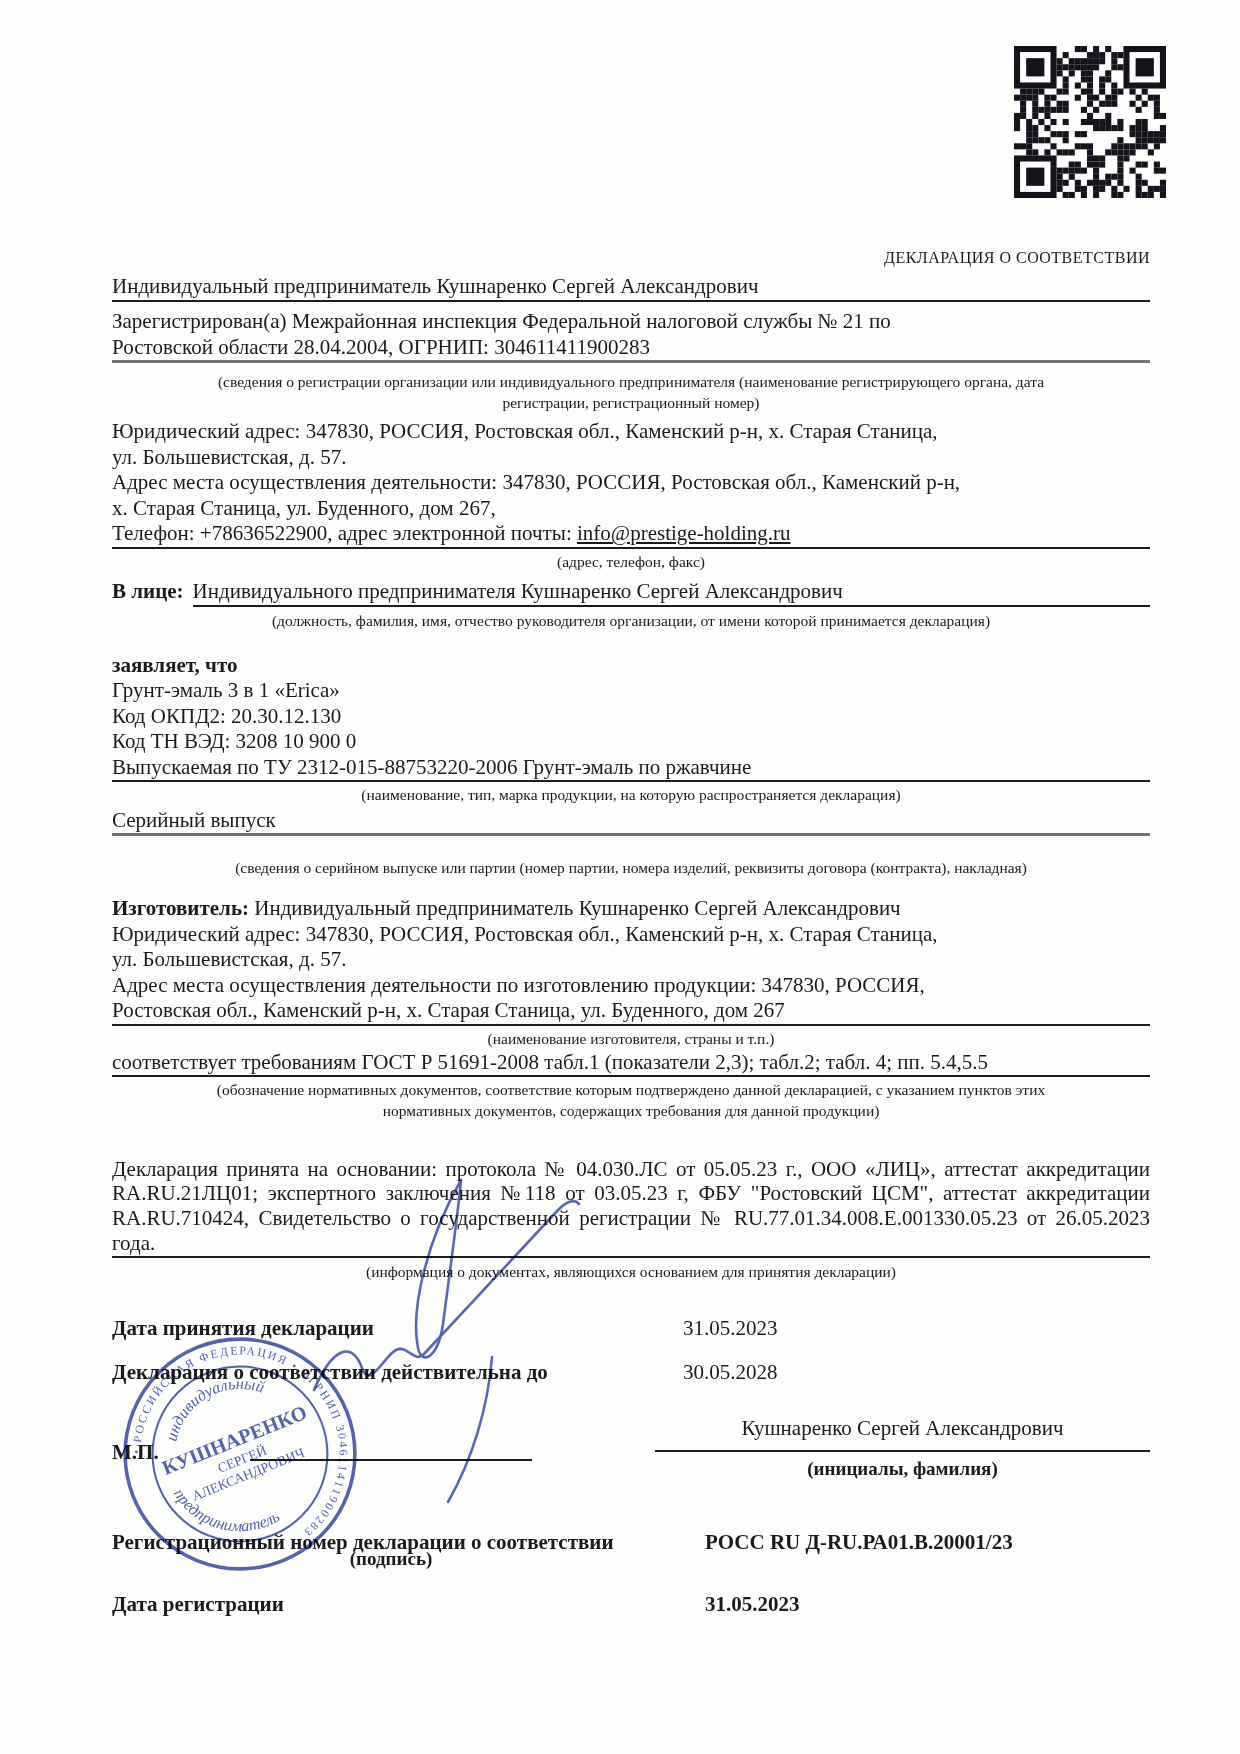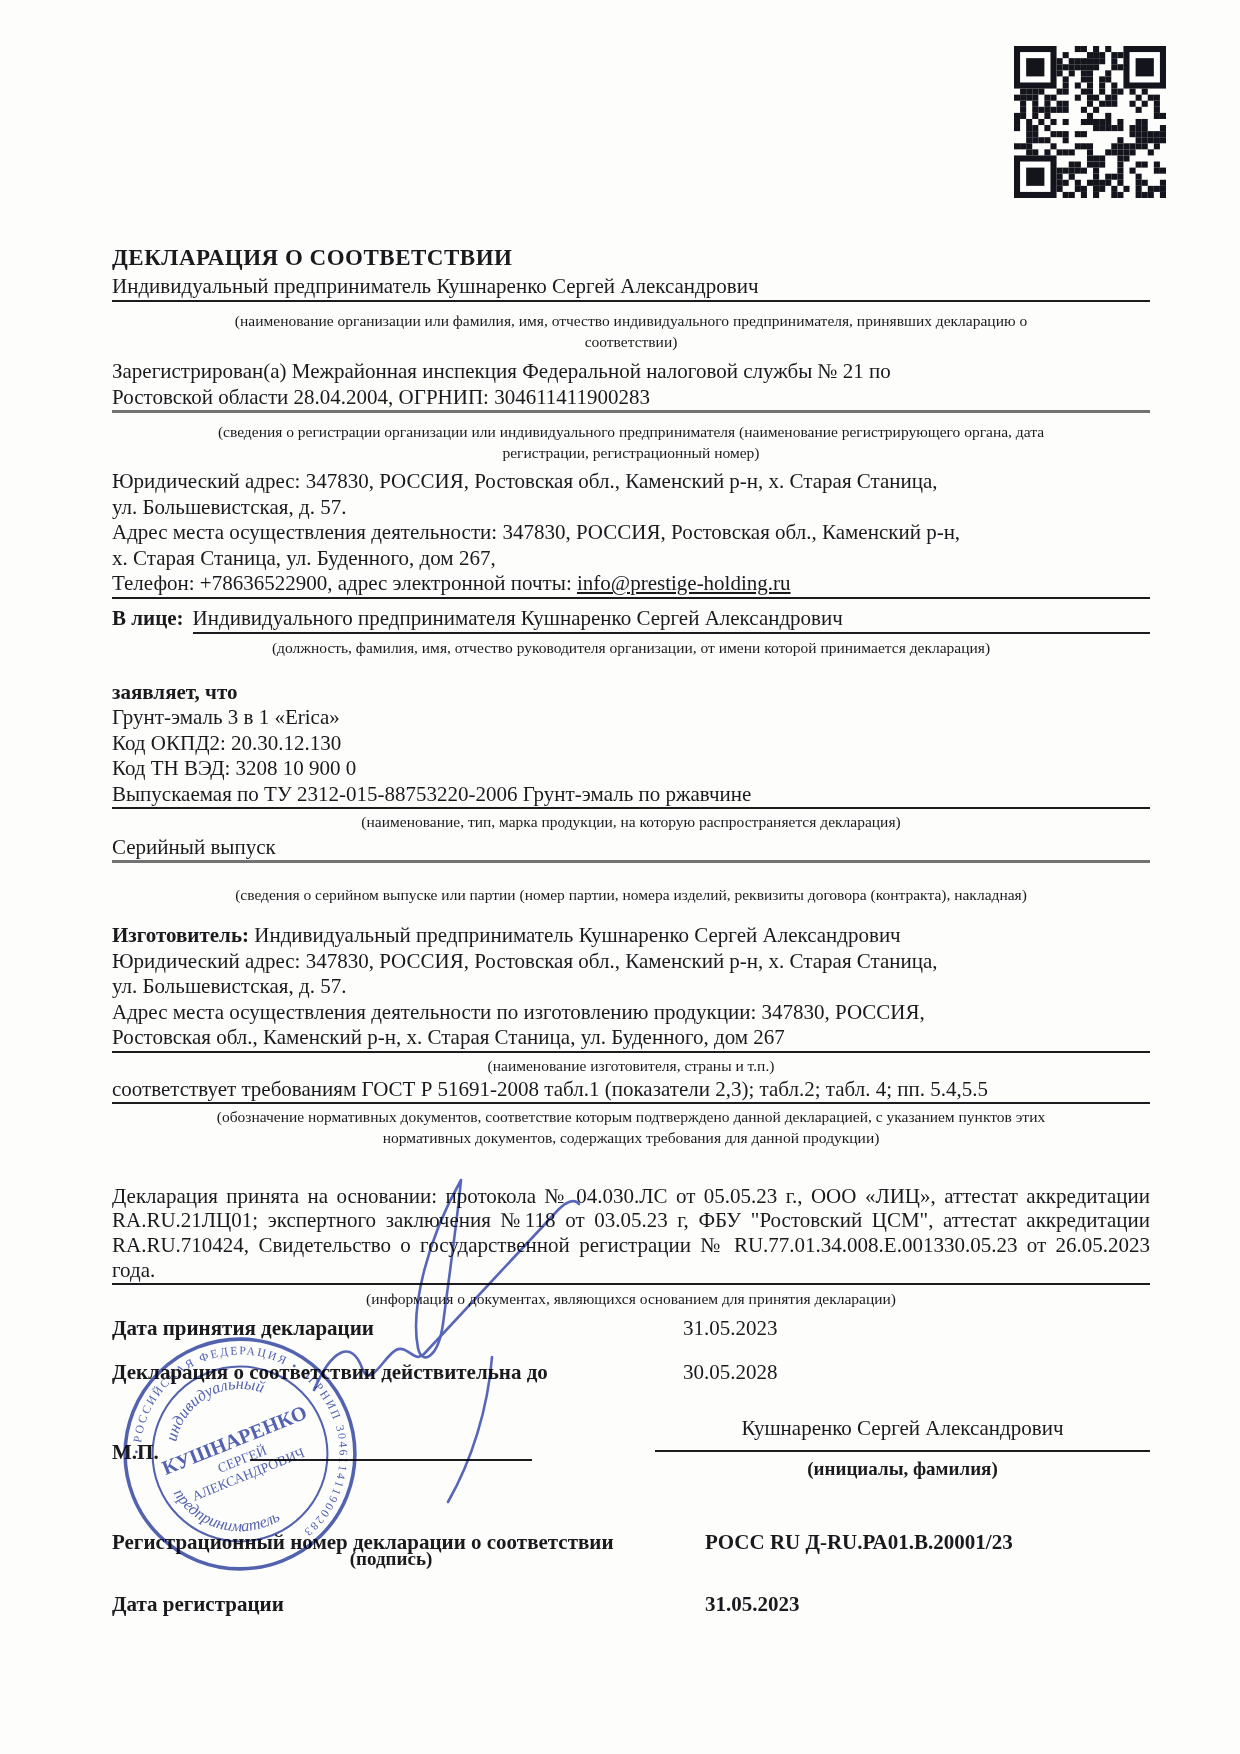--- a/index.html
+++ b/index.html
@@ -2,21 +2,21 @@
 <html><head>
 <meta charset="utf-8">
 <style>
   html,body{margin:0;padding:0;background:#e8e8e8;}
   .page{
     position:relative; width:1240px; height:1754px; margin:0 auto;
     background:#fdfdfc; overflow:hidden; color:#1a1a1e;
     font-family:"Liberation Serif","DejaVu Serif",serif;
   }
   .content{position:absolute; left:112px; top:0; width:1038px;}
-  .title{margin-top:243px; text-align:left; font-size:23px; font-weight:bold; line-height:30px; letter-spacing:.5px;}
+  .title{margin-top:243px; text-align:right; font-size:16px; font-weight:normal; line-height:30px; letter-spacing:.5px;}
   .line{font-size:21px; line-height:25.5px; white-space:pre-line;}
   .lh27{line-height:27px;}
   .lh26{line-height:26px;}
   .ub{border-bottom:2px solid #1c1c1f;}
   .ub3{border-bottom:3px solid #737373;}
   .cap{font-size:15.5px; line-height:21px; text-align:center; white-space:pre-line;}
   .b{font-weight:bold;}
   .row{display:flex;}
   .row .lbl{margin-right:9px; white-space:nowrap;}
   .row .val{flex:1;}
@@ -286,33 +286,32 @@
         <rect x="0" y="108" width="42" height="42"></rect>
         <rect fill="#fff" x="6" y="114" width="30" height="30"></rect>
         <rect x="12" y="120" width="18" height="18"></rect>
       </g>
     </svg>
 
   <div class="content">
     <div class="title">ДЕКЛАРАЦИЯ О СООТВЕТСТВИИ</div>
 
     <div class="line lh27 ub">Индивидуальный предприниматель Кушнаренко Сергей Александрович</div>
-    <div class="cap mt8">(наименование организации или фамилия, имя, отчество индивидуального предпринимателя, принявших декларацию о
-соответствии)</div>
 
     <div class="line lh26 ub3 mt6">Зарегистрирован(а) Межрайонная инспекция Федеральной налоговой службы № 21 по
 Ростовской области 28.04.2004, ОГРНИП: 304611411900283</div>
     <div class="cap mt8">(сведения о регистрации организации или индивидуального предпринимателя (наименование регистрирующего органа, дата
 регистрации, регистрационный номер)</div>
 
     <div class="line" style="margin-top:6px">Юридический адрес: 347830, РОССИЯ, Ростовская обл., Каменский р-н, х. Старая Станица,
 ул. Большевистская, д. 57.</div>
     <div class="line">Адрес места осуществления деятельности: 347830, РОССИЯ, Ростовская обл., Каменский р-н,
 х. Старая Станица, ул. Буденного, дом 267,</div>
     <div class="line ub"><span>Телефон: +78636522900, адрес электронной почты: </span><span class="email">info@prestige-holding.ru</span></div>
+    <div class="cap mt2">(адрес, телефон, факс)</div>
 
     <div class="row line lh27 mt6">
       <span class="lbl b">В лице:</span>
       <span class="val ub">Индивидуального предпринимателя Кушнаренко Сергей Александрович</span>
     </div>
     <div class="cap mt3">(должность, фамилия, имя, отчество руководителя организации, от имени которой принимается декларация)</div>
 
     <div class="line b" style="margin-top:22px">заявляет, что</div>
     <div class="line">Грунт-эмаль 3 в 1 «Erica»</div>
     <div class="line">Код ОКПД2: 20.30.12.130</div>

